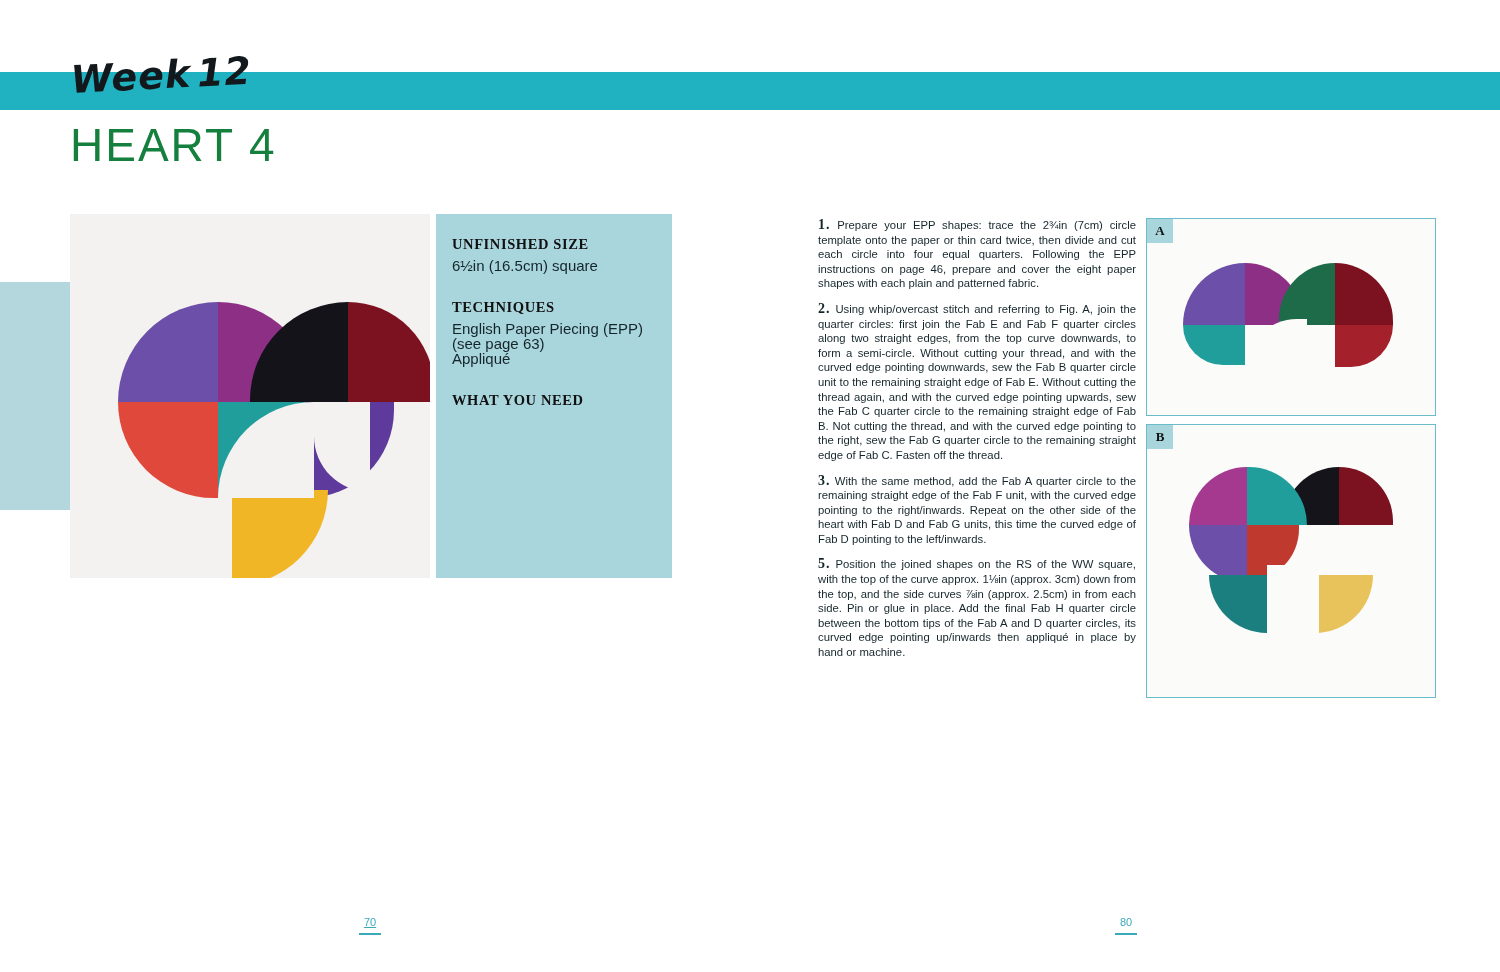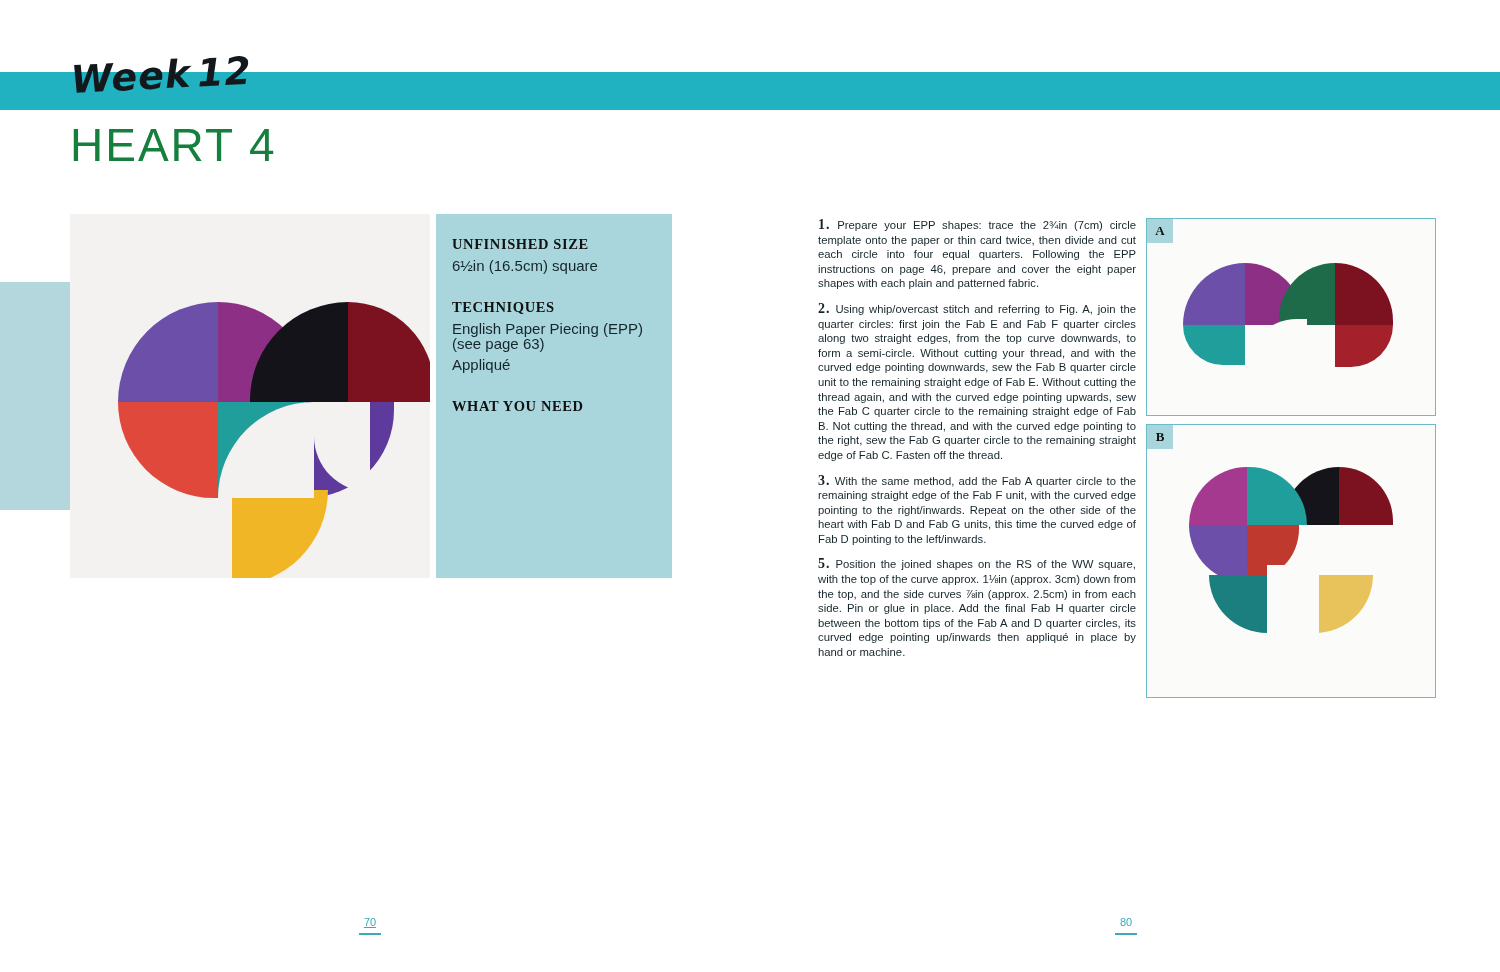--- a/index.html
+++ b/index.html
@@ -231,21 +231,21 @@
   </div>
 </div>
 
 <div class="info-panel">
   <div class="info-head">UNFINISHED SIZE</div>
   <p class="info-line">6½in (16.5cm) square</p>
 
   <div class="info-head spaced">TECHNIQUES</div>
   <p class="info-line">English Paper Piecing (EPP)</p>
   <p class="info-line">(see page 63)</p>
-  <p class="info-line" style="margin-top:6px;">Appliqué</p>
+  <p class="info-line" style="">Appliqué</p>
 
   <div class="info-head spaced">WHAT YOU NEED</div>
 </div>
 
 <div class="folio folio-left">
   <span>70</span>
   <div class="rule"></div>
 </div>
 
 <div class="instructions">

